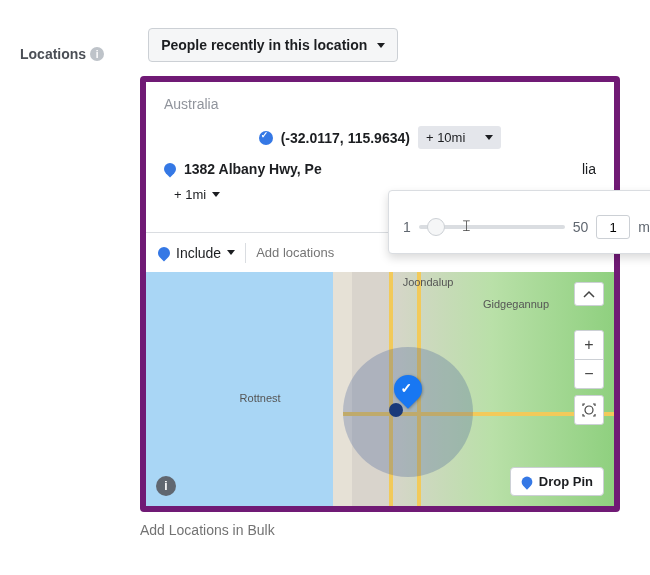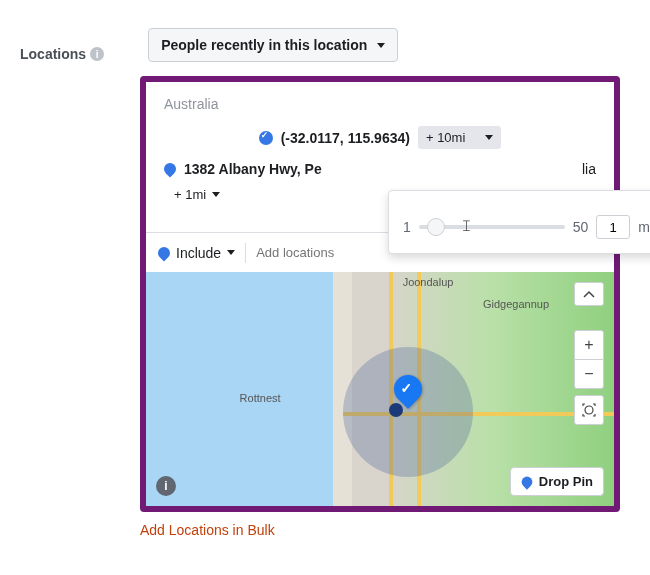--- a/index.html
+++ b/index.html
@@ -46,21 +46,21 @@
   .map-pin2 { position:absolute; width:14px; height:14px; border-radius:50%; background:#1a3a7a; left:52%; top:56%; }
   .map-ctrls { position:absolute; right:10px; top:10px; display:flex; flex-direction:column; gap:6px; }
   .map-btn { width:30px; height:30px; background:#fff; border:1px solid #ccd0d5; border-radius:3px; display:flex; align-items:center; justify-content:center; font-size:16px; color:#444; cursor:pointer; }
   .map-btn.small { height:24px; }
   .zoom-group { display:flex; flex-direction:column; }
   .zoom-group .map-btn { border-radius:0; margin-top:-1px; }
   .zoom-group .map-btn:first-child { border-radius:3px 3px 0 0; margin-top:0;}
   .zoom-group .map-btn:last-child { border-radius:0 0 3px 3px; }
   .drop-pin { position:absolute; right:10px; bottom:10px; background:#fff; border:1px solid #ccd0d5; border-radius:4px; padding:6px 10px; display:flex; align-items:center; gap:6px; font-size:13px; font-weight:600; color:#1c1e21; cursor:pointer; }
   .info-btn { position:absolute; left:10px; bottom:10px; width:20px; height:20px; border-radius:50%; background:#606770; color:#fff; font-size:12px; font-weight:700; display:flex; align-items:center; justify-content:center; cursor:pointer; }
-  .bulk-link { margin-left:120px; margin-top:10px; color:#c2410c; font-size:14px; cursor:pointer; }
+  .bulk-link { margin-left:120px; margin-top:10px; color:#737373; font-size:14px; cursor:pointer; }
   .cursor-text { position:absolute; font-size:16px; color:#444; pointer-events:none; }
 </style>
 </head>
 <body>
 
 <div class="row-top">
   <div class="section-label">
     <span>Locations</span>
     <span class="info-circle">i</span>
   </div>

